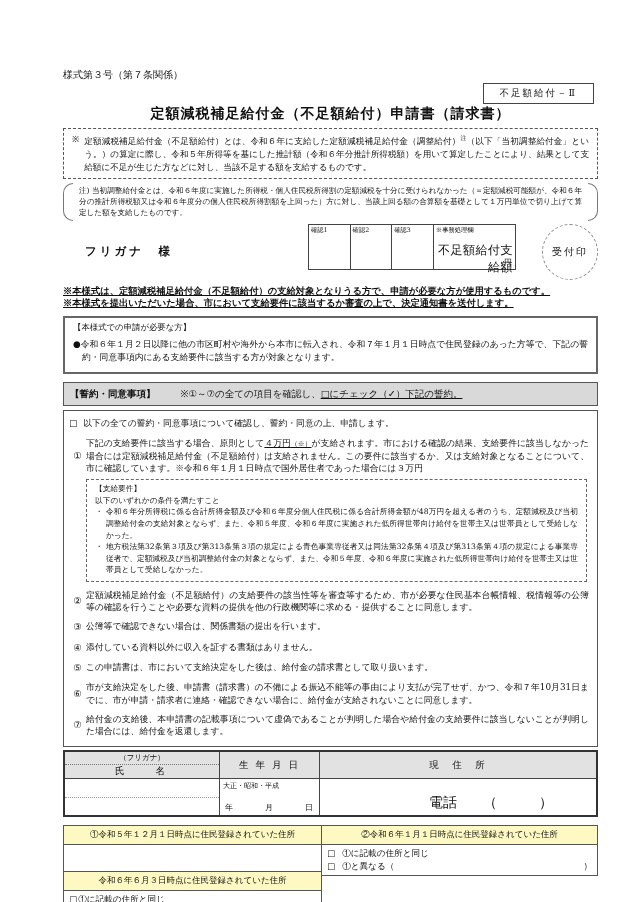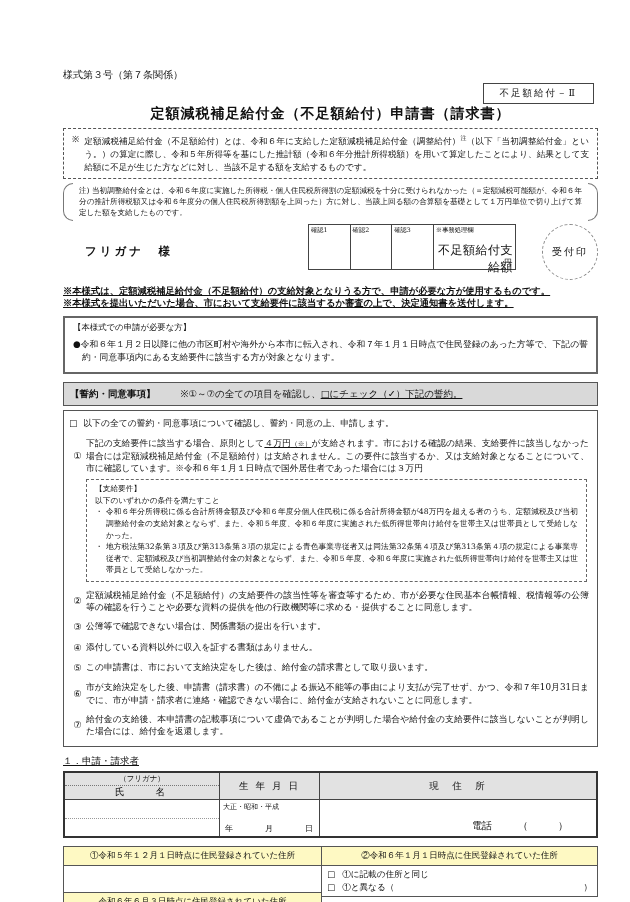--- a/index.html
+++ b/index.html
@@ -58,21 +58,21 @@
   .name-hdr{display:flex;flex-direction:column;height:26px;}
   .kana{font-size:7.5px;text-align:center;border-bottom:1px dotted #777;flex:1;display:flex;align-items:center;justify-content:center;}
   .nm{font-size:9.5px;text-align:center;flex:1;display:flex;align-items:center;justify-content:center;letter-spacing:4px;}
   .mid-hdr{display:flex;align-items:center;justify-content:center;font-size:9.5px;height:26px;letter-spacing:2px;}
   .name-body{height:36px;display:flex;flex-direction:column;}
   .name-body .half{flex:1;}
   .name-body .half.top{border-bottom:1px dotted #999;}
   .dob-body{height:36px;position:relative;font-size:7px;padding:2px 3px;box-sizing:border-box;}
   .date-units{position:absolute;bottom:2px;left:1px;right:0;display:flex;justify-content:center;font-size:8px;letter-spacing:2px;}
   .addr-body{height:36px;position:relative;}
-  .tel-row{position:absolute;bottom:3px;left:0;right:2px;display:flex;font-size:10px;}
+  .tel-row{position:absolute;bottom:3px;left:0;right:17px;display:flex;font-size:14px;}
   .tel-row .sp{flex:1.2;}
   .tel-row .tel-paren{margin-left:26px;margin-right:26px;}
   .address-table{margin-top:8px;display:flex;align-items:flex-start;}
   .col-left{width:259px;flex:0 0 259px;}
   .col-right{flex:1;margin-left:-1px;}
   .acell{box-sizing:border-box;border:1px solid #555;margin-top:-1px;}
   .acell:first-child{margin-top:0;}
   .a-hdr{background:#fef9c3;font-size:8.5px;text-align:center;padding:3px 2px;}
   .a-blank{height:28px;background:#fff;}
   .a-opts{font-size:8.6px;padding:2px 5px 3px;line-height:1.45;}
@@ -177,21 +177,20 @@
     <div class="pledge-item">
       <div class="pnum">⑥</div>
       <div class="ptext">市が支給決定をした後、申請書（請求書）の不備による振込不能等の事由により支払が完了せず、かつ、令和７年10月31日までに、市が申請・請求者に連絡・確認できない場合に、給付金が支給されないことに同意します。</div>
     </div>
     <div class="pledge-item">
       <div class="pnum">⑦</div>
       <div class="ptext">給付金の支給後、本申請書の記載事項について虚偽であることが判明した場合や給付金の支給要件に該当しないことが判明した場合には、給付金を返還します。</div>
     </div>
   </div>
 
-  <div class="applicant-title">１．申請・請求者</div>
 
   <div class="applicant-table">
     <div class="at-cell hdr">
       <div class="name-hdr">
         <div class="kana">（フリガナ）</div>
         <div class="nm">氏　　名</div>
       </div>
     </div>
     <div class="at-cell hdr">
       <div class="mid-hdr">生 年 月 日</div>

